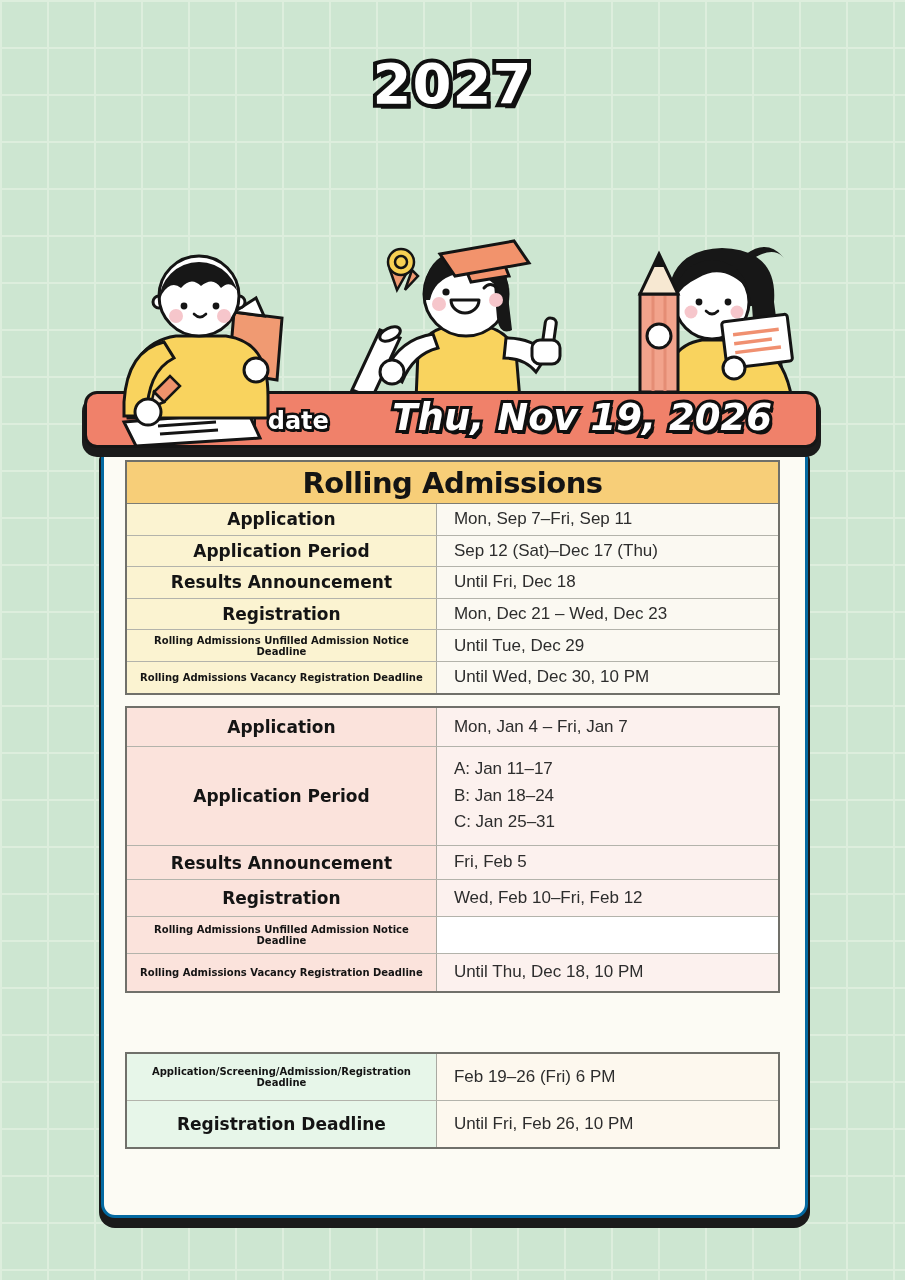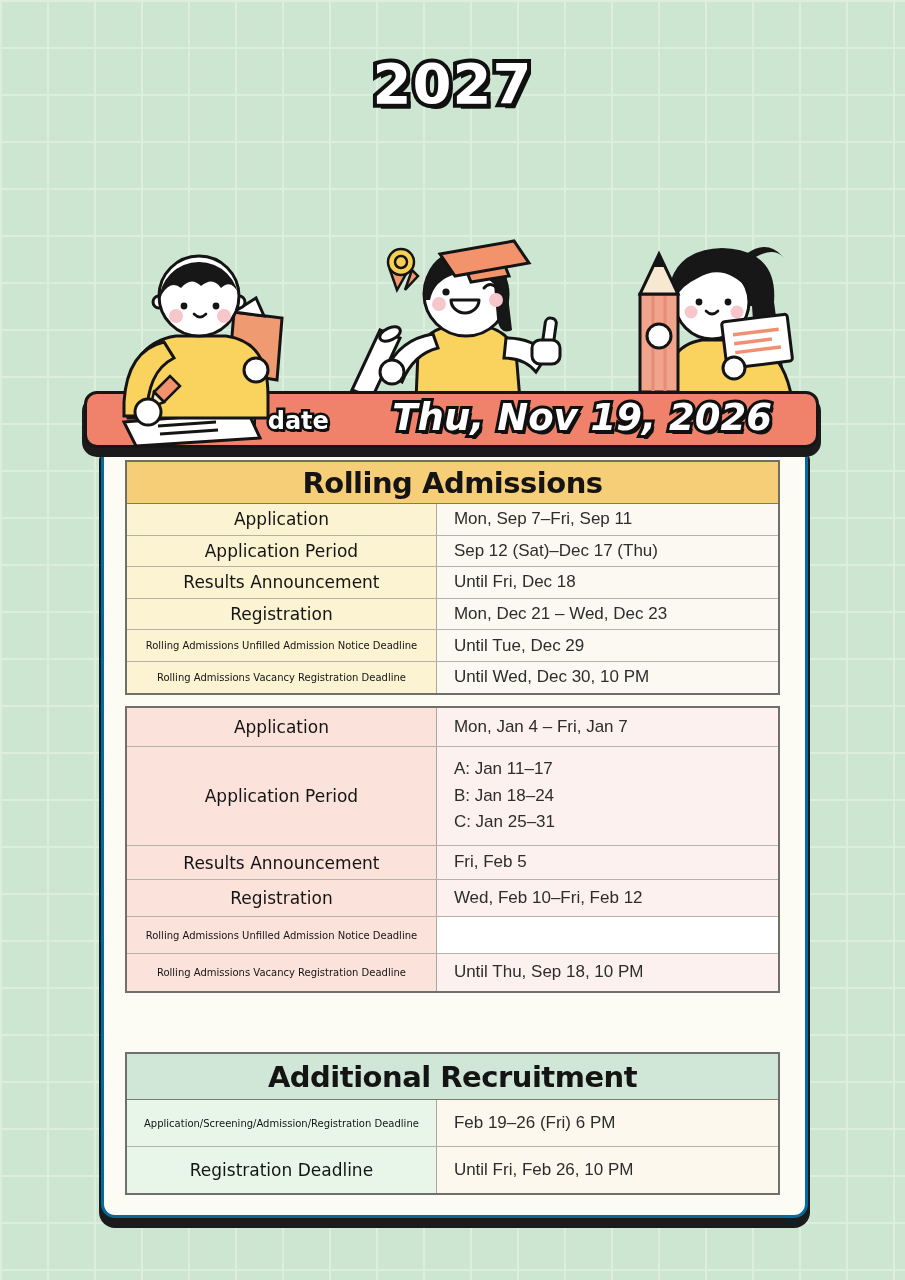--- a/index.html
+++ b/index.html
@@ -49,21 +49,21 @@
   .tbl-header{
     display:flex;align-items:center;justify-content:center;
     font-size:29px;font-weight:bold;color:#141414;letter-spacing:-0.5px;
     border-bottom:1.5px solid #7c7c74;
   }
   .row{display:flex;}
   .row + .row{border-top:1px solid #b3b3ab;}
   .cell{display:flex;align-items:center;}
   .cell.label{
     width:47.6%;justify-content:center;text-align:center;
-    font-weight:normal;font-size:17px;color:#141414;
+    font-weight:bold;font-size:17px;color:#141414;
     border-right:1px solid #a9a9a1;padding:0 6px;box-sizing:border-box;
   }
   .cell.label.small{font-size:10px;}
   .cell.value{
     flex:1;padding-left:17px;font-family:"Liberation Sans",sans-serif;
     font-size:17px;color:#2d2d2d;white-space:pre-line;line-height:1.55;
   }
   
   .t-yellow{top:9px;}
   .t-yellow .tbl-header{height:41px;background:#f7ce78;}
@@ -251,26 +251,25 @@
       </div>
       <div class="row rh36">
         <div class="cell label">Registration</div>
         <div class="cell value">Wed, Feb 10–Fri, Feb 12</div>
       </div>
       <div class="row rh36">
         <div class="cell label small">Rolling Admissions Unfilled Admission Notice Deadline</div>
       </div>
       <div class="row rh37">
         <div class="cell label small">Rolling Admissions Vacancy Registration Deadline</div>
-        <div class="cell value">Until Thu, Sep 18, 10 PM</div>
+        <div class="cell value">Until Thu, Dec 18, 10 PM</div>
       </div>
     </section>
 
     <section class="tbl t-green">
-      <div class="tbl-header">Additional Recruitment</div>
       <div class="row">
         <div class="cell label small">Application/Screening/Admission/Registration Deadline</div>
         <div class="cell value">Feb 19–26 (Fri) 6 PM</div>
       </div>
       <div class="row">
         <div class="cell label">Registration Deadline</div>
         <div class="cell value">Until Fri, Feb 26, 10 PM</div>
       </div>
     </section>
 

